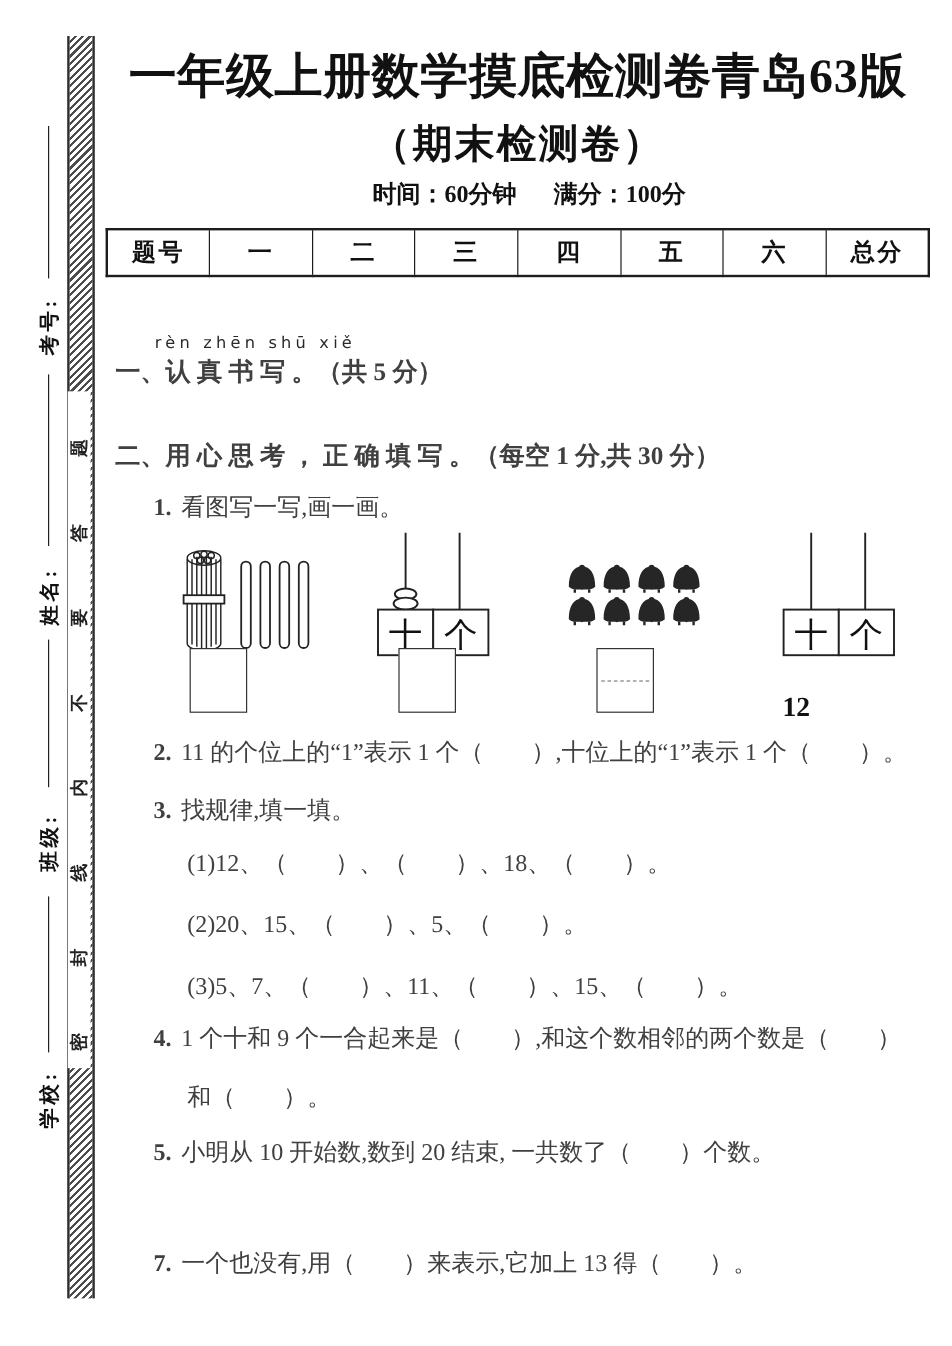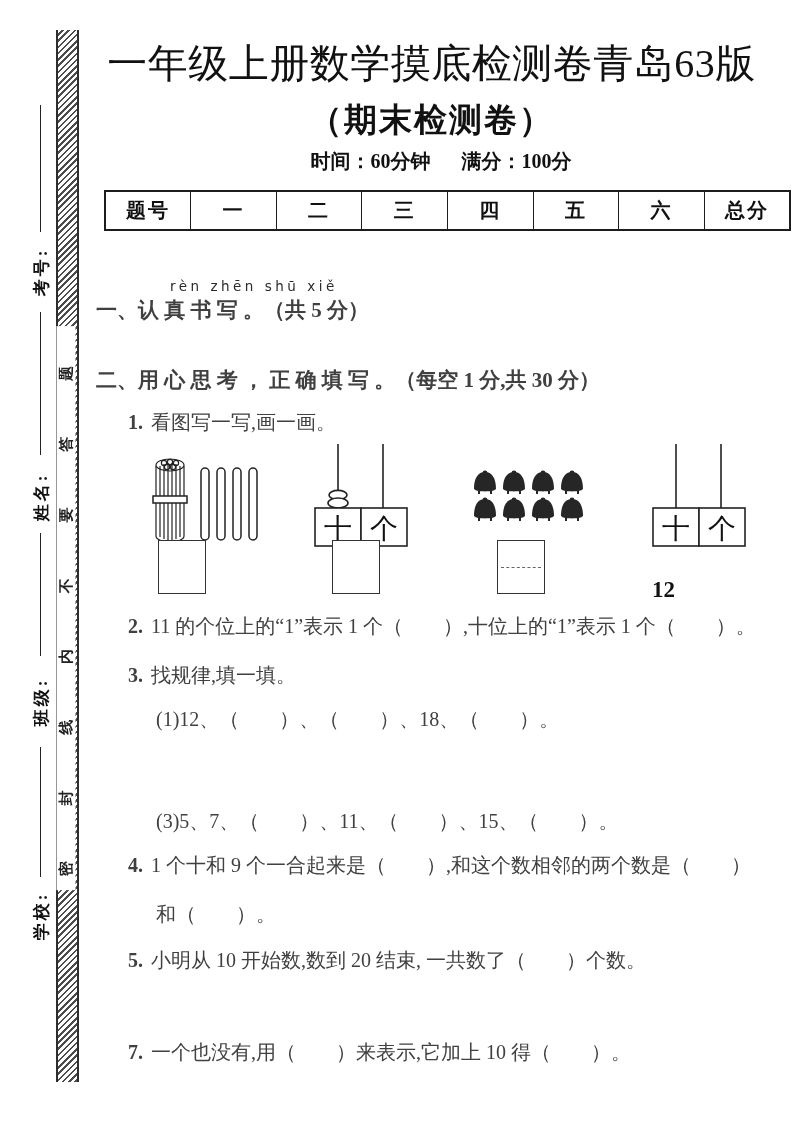--- a/index.html
+++ b/index.html
@@ -10,38 +10,38 @@
         border-left:2px solid #2e2e2e;border-right:2px solid #2e2e2e;
         background:repeating-linear-gradient(135deg,#fff 0 2.6px,#4c4c4c 2.6px 4.4px);}
   .seal-text{position:absolute;left:66px;top:608px;transform:translate(-50%,-50%) rotate(-90deg);
         white-space:nowrap;background:#fff;padding:0 14px;font-size:15px;font-weight:700;
         letter-spacing:26px;color:#222;}
   .mline{position:absolute;left:40px;width:1.4px;background:#222;}
   .mlabel{position:absolute;left:41px;transform:translate(-50%,-50%) rotate(-90deg);
         white-space:nowrap;font-size:17px;font-weight:600;letter-spacing:3px;color:#111;}
   
   .title{position:absolute;left:88px;top:36px;width:687px;text-align:center;
-        font-size:40px;font-weight:400;white-space:nowrap;letter-spacing:.5px;}
+        font-size:40px;font-weight:700;white-space:nowrap;letter-spacing:.5px;}
   .subtitle{position:absolute;left:88px;top:98px;width:687px;text-align:center;
         font-size:33px;font-weight:700;letter-spacing:2px;}
   .metaline{position:absolute;left:88px;top:148px;width:680px;text-align:center;
         font-size:20px;font-weight:600;}
   .metaline span{margin-left:26px;}
   
-  .score-table{position:absolute;left:104px;top:190px;width:687px;border-collapse:collapse;
+  .score-table{position:absolute;left:88px;top:190px;width:687px;border-collapse:collapse;
         table-layout:fixed;}
   .score-table td{border:1.6px solid #1d1d1d;height:35px;text-align:center;
         font-size:20px;font-weight:600;letter-spacing:2px;}
   .score-table{border:2.4px solid #1d1d1d;}
   
   .line{position:absolute;font-size:20px;white-space:nowrap;color:#404040;}
   .line b{margin-right:8px;}
   .sec{font-weight:700;font-size:21px;}
   .pinyin{position:absolute;font-family:"DejaVu Sans",sans-serif;font-size:13.5px;
-        letter-spacing:3.5px;color:#2a2a2a;white-space:nowrap;margin-left:41px;}
+        letter-spacing:3.5px;color:#2a2a2a;white-space:nowrap;}
   
   .fig{position:absolute;}
   .ansbox{position:absolute;width:46px;height:52px;border:1.6px solid #333;background:#fff;}
   .ansbox .dash{position:absolute;left:3px;right:3px;top:50%;border-top:1.6px dashed #666;}
   .given{position:absolute;font-size:23px;font-weight:600;}
   .footer{position:absolute;left:88px;top:1080px;width:687px;text-align:center;font-size:19px;}
 </style>
 </head>
 <body>
 
@@ -166,29 +166,30 @@
   <div class="given" style="left:652px;top:547px;margin-top:30px;">12</div>
 
   <div class="line" style="left:128px;top:613px;">
     <b>2.</b><span>11 的个位上的“1”表示 1 个（　　）,十位上的“1”表示 1 个（　　）。</span>
   </div>
 
   <div class="line" style="left:128px;top:662px;">
     <b>3.</b><span>找规律,填一填。</span>
   </div>
   <div class="line" style="left:156px;top:706px;">(1)12、（　　）、（　　）、18、（　　）。</div>
+  <div class="line" style="left:156px;top:757px;">(2)20、15、（　　）、5、（　　）。</div>
   <div class="line" style="left:156px;top:808px;">(3)5、7、（　　）、11、（　　）、15、（　　）。</div>
 
   <div class="line" style="left:128px;top:852px;">
     <b>4.</b><span>1 个十和 9 个一合起来是（　　）,和这个数相邻的两个数是（　　）</span>
   </div>
   <div class="line" style="left:156px;top:901px;">和（　　）。</div>
 
   <div class="line" style="left:128px;top:947px;">
     <b>5.</b><span>小明从 10 开始数,数到 20 结束, 一共数了（　　）个数。</span>
   </div>
 
 
   <div class="line" style="left:128px;top:1039px;">
-    <b>7.</b><span>一个也没有,用（　　）来表示,它加上 10 得（　　）。</span>
+    <b>7.</b><span>一个也没有,用（　　）来表示,它加上 13 得（　　）。</span>
   </div>
 
 </div>
 
 </body></html>

